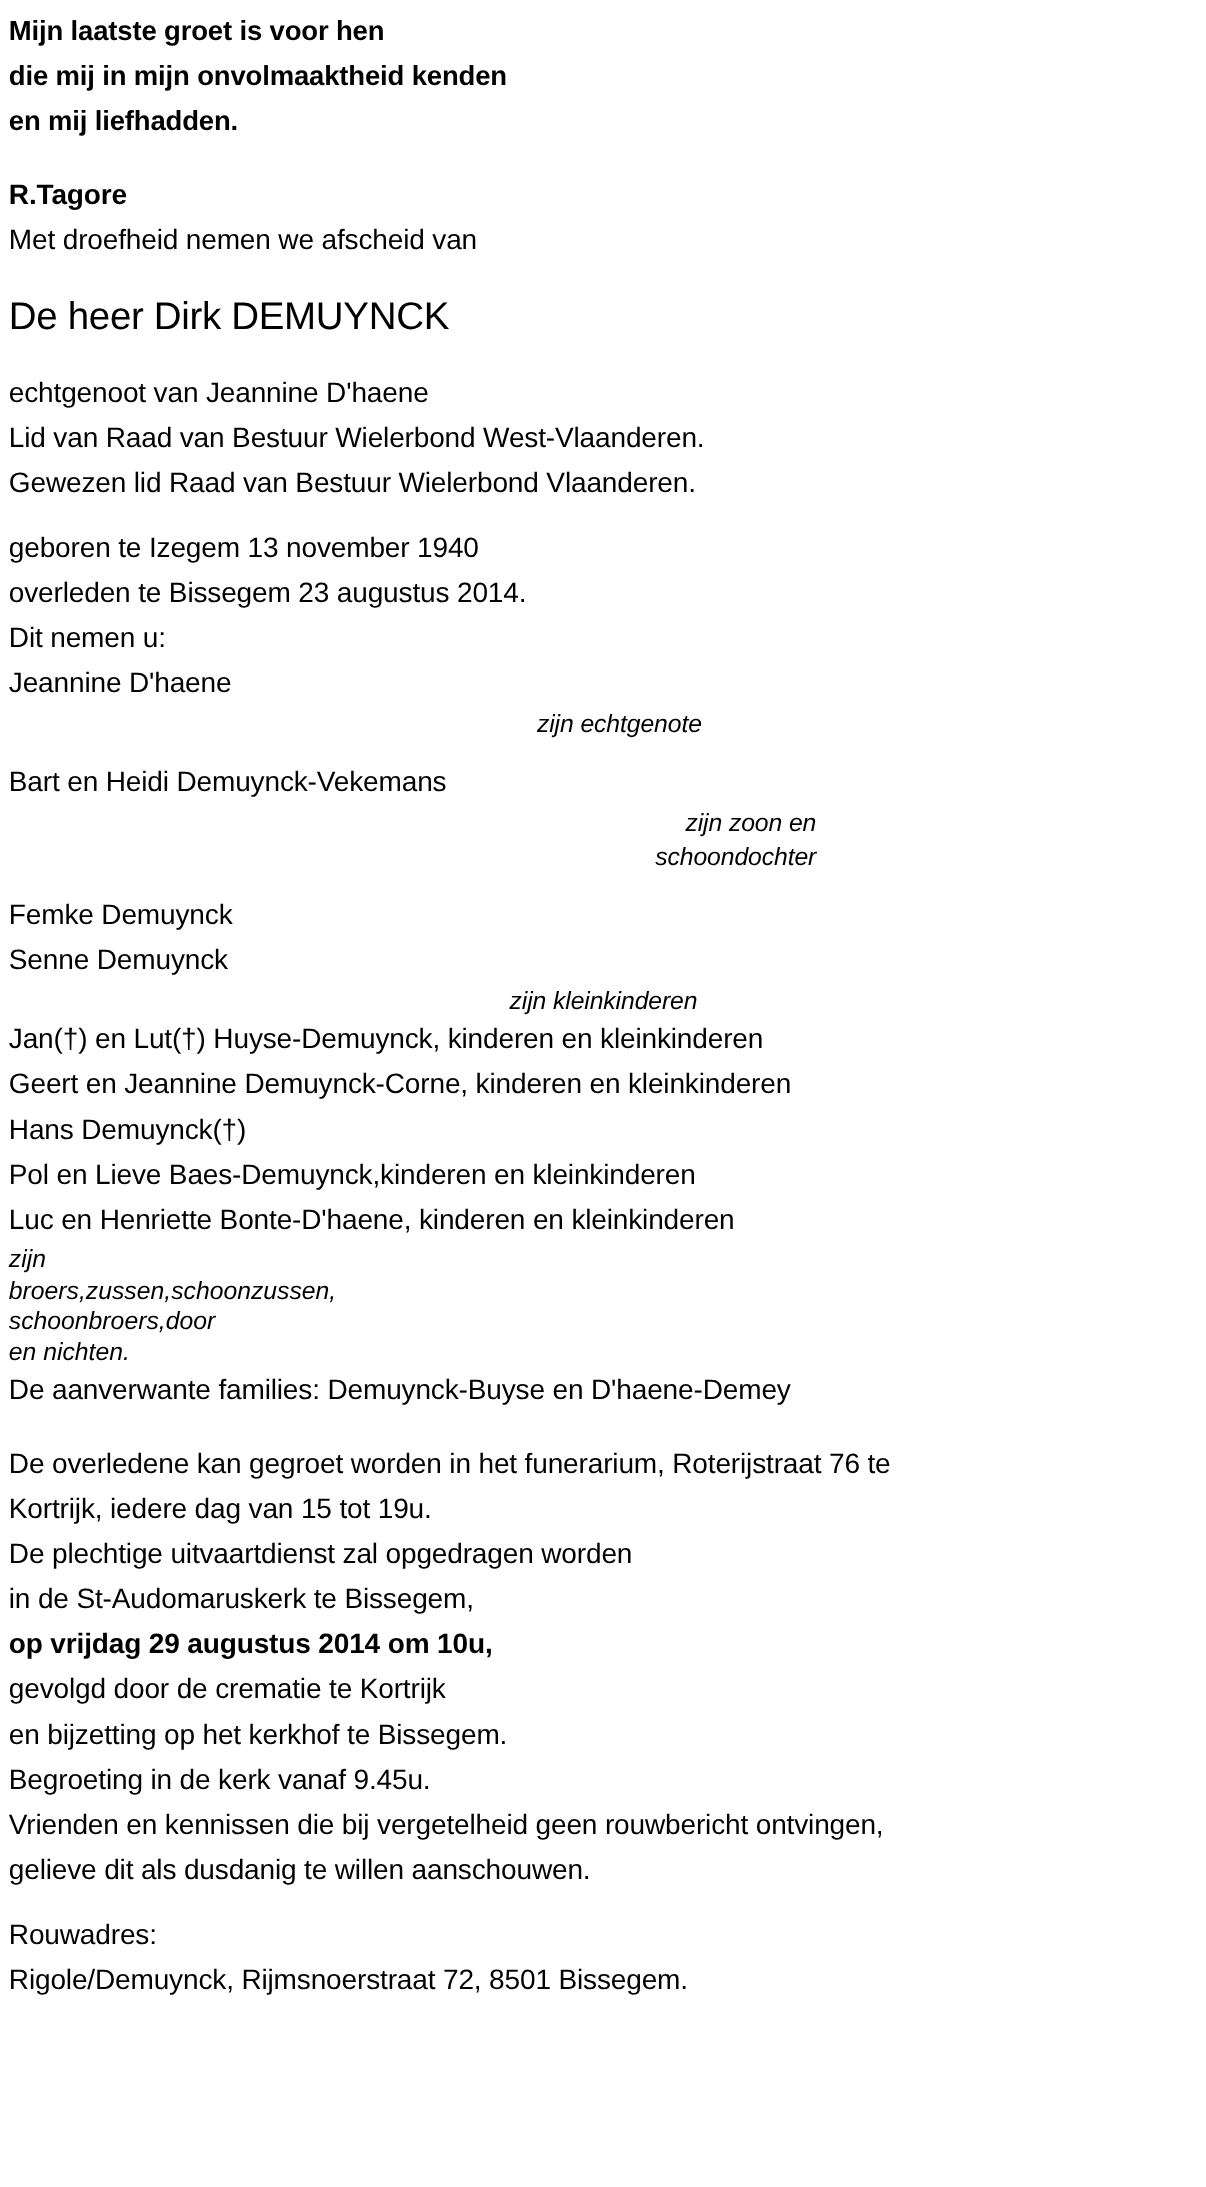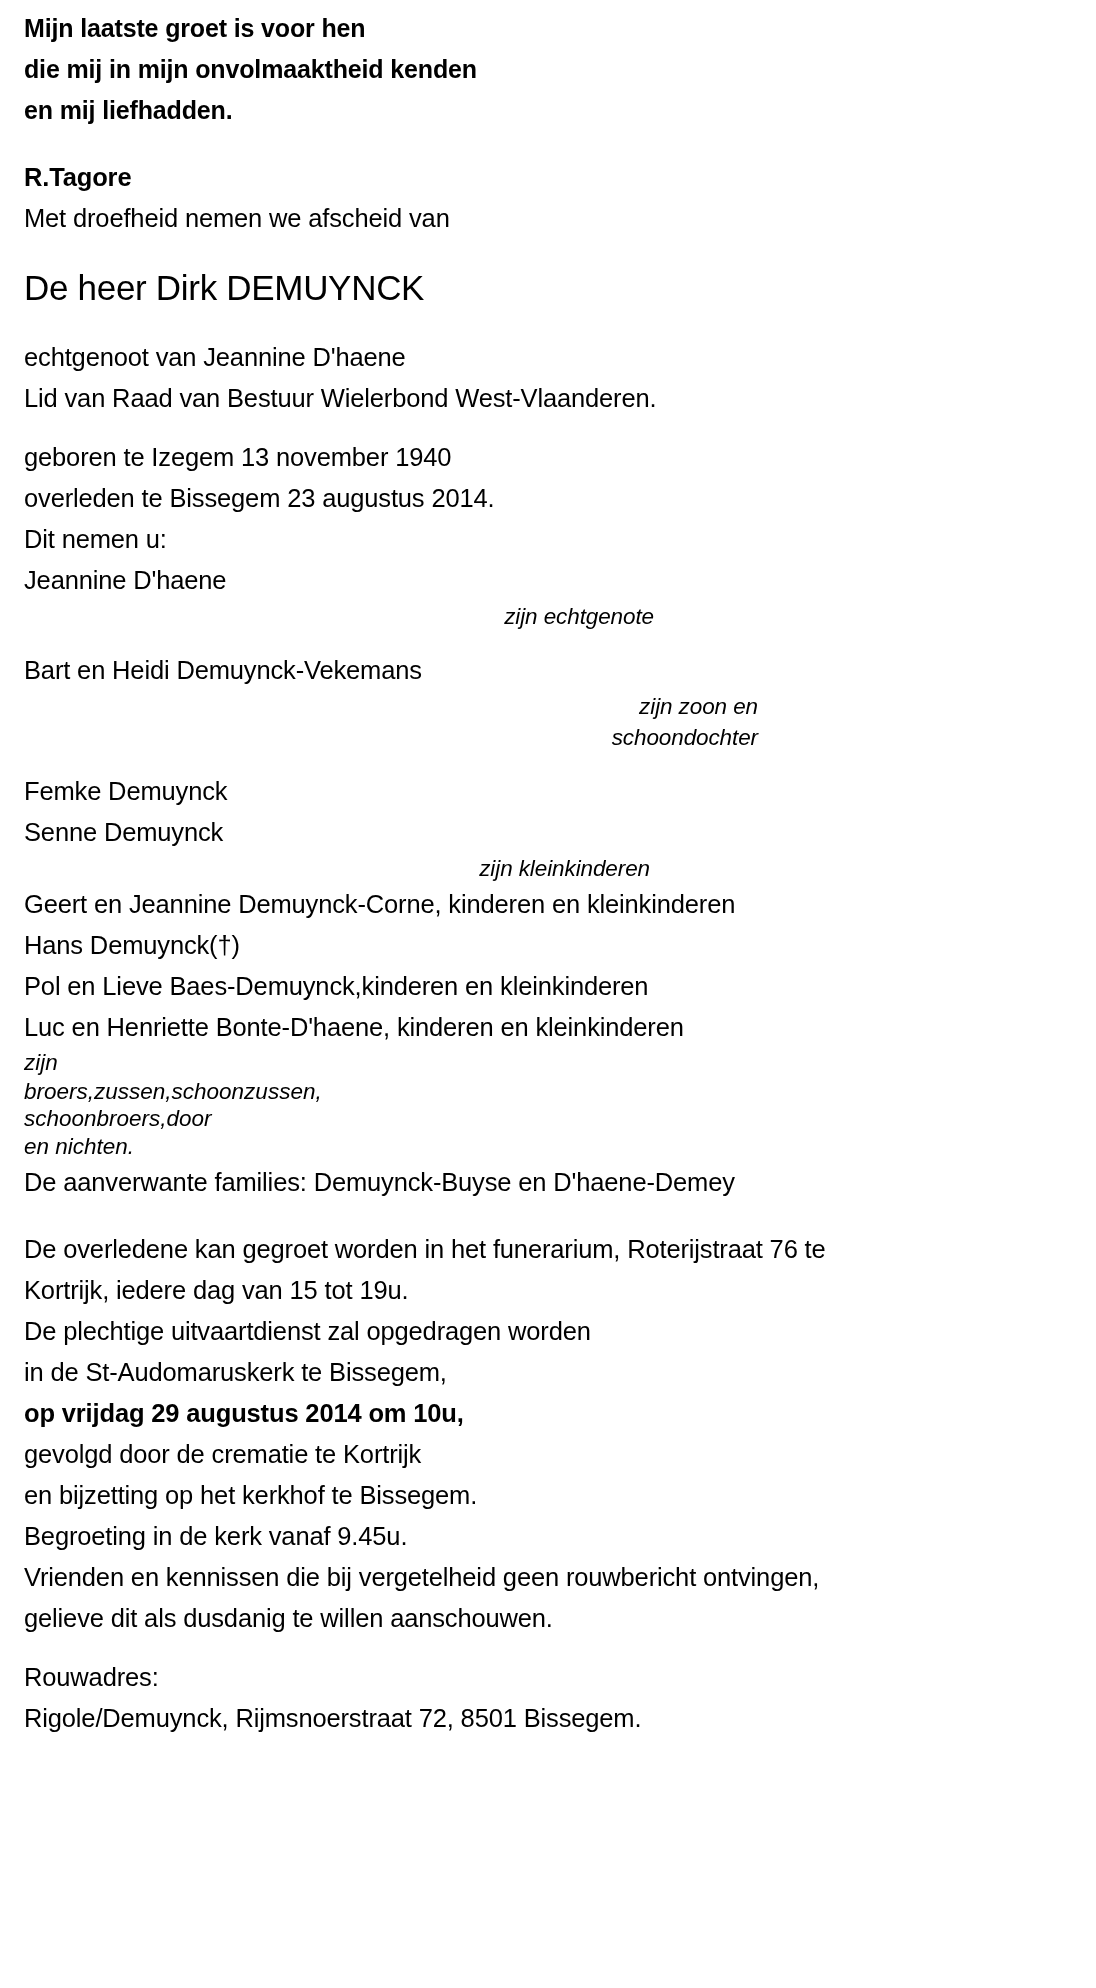--- a/index.html
+++ b/index.html
@@ -12,21 +12,20 @@
     min-height: 1988px;
     font-family: "Liberation Sans", "DejaVu Sans", sans-serif;
     color: #000000;
     -webkit-font-smoothing: antialiased;
   }
   .page {
     width: 952px;
     box-sizing: border-box;
     padding: 8px 14px 10px 8px;
     position: relative;
-    margin-left: 16px;
   }
 
   
   .line {
     font-size: 25.5px;
     line-height: 41px;
     letter-spacing: -0.15px;
     white-space: pre-wrap;
     font-stretch: condensed;
   }
@@ -107,20 +106,21 @@
   <div class="spacer-md"></div>
 
   <div class="deceased-name">De heer Dirk DEMUYNCK</div>
 
   <div class="spacer-md"></div>
 
   <div class="line">echtgenoot van Jeannine D'haene</div>
 
   <div class="para">
     <div class="line">Lid van Raad van Bestuur Wielerbond West-Vlaanderen.</div>
+    <div class="line">Gewezen lid Raad van Bestuur Wielerbond Vlaanderen.</div>
   </div>
 
   <div class="spacer-sm"></div>
 
   <div class="line">geboren te Izegem 13 november 1940</div>
   <div class="line">overleden te Bissegem 23 augustus 2014.</div>
 
   <div class="line">Dit nemen u:</div>
 
   <div class="fam-row">
@@ -151,20 +151,21 @@
       <div class="line">Femke Demuynck</div>
       <div class="line">Senne Demuynck</div>
     </div>
     <div class="fam-role kk">
       <div>zijn kleinkinderen</div>
     </div>
   </div>
 
   <div class="fam-row">
     <div class="fam-names">
+      <div class="line">Jan(†) en Lut(†) Huyse-Demuynck, kinderen en kleinkinderen</div>
       <div class="line">Geert en Jeannine Demuynck-Corne, kinderen en kleinkinderen</div>
       <div class="line">Hans Demuynck(†)</div>
       <div class="line">Pol en Lieve Baes-Demuynck,kinderen en kleinkinderen</div>
       <div class="line">Luc en Henriette Bonte-D'haene, kinderen en kleinkinderen</div>
     </div>
     <div class="roles-block">
       <div style="padding-right:300px">zijn</div>
       <div style="padding-right:82px;line-height:27px">broers,zussen,schoonzussen,</div>
       <div style="padding-right:206px;line-height:27px">schoonbroers,door</div>
       <div style="padding-right:290px;line-height:30px">en nichten.</div>

